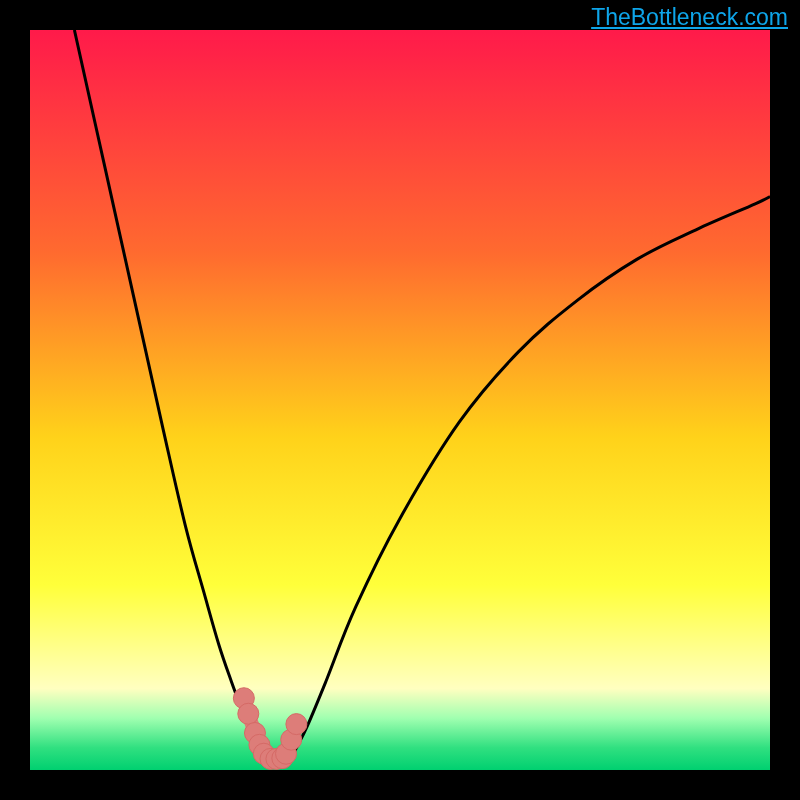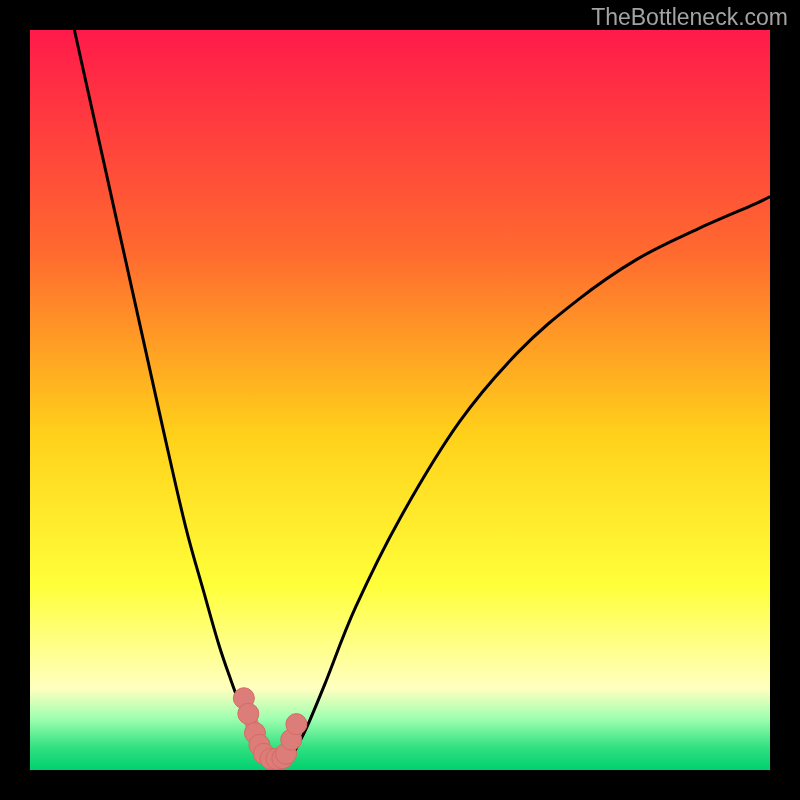--- a/index.html
+++ b/index.html
@@ -14,25 +14,26 @@
   .outer {
     width: 800px;
     height: 800px;
     background: #000;
     position: relative;
   }
   .watermark {
     position: absolute;
     top: 4px;
     right: 12px;
-    color: #a3a3a3;
+    color: #0ea5e9;
     font-size: 23px;
     font-weight: 400;
     letter-spacing: 0px;
     z-index: 5;
+    text-decoration: underline;
   }
   svg {
     position: absolute;
     top: 0;
     left: 0;
   }
 </style>
 </head>
 <body>
 <div class="outer">

